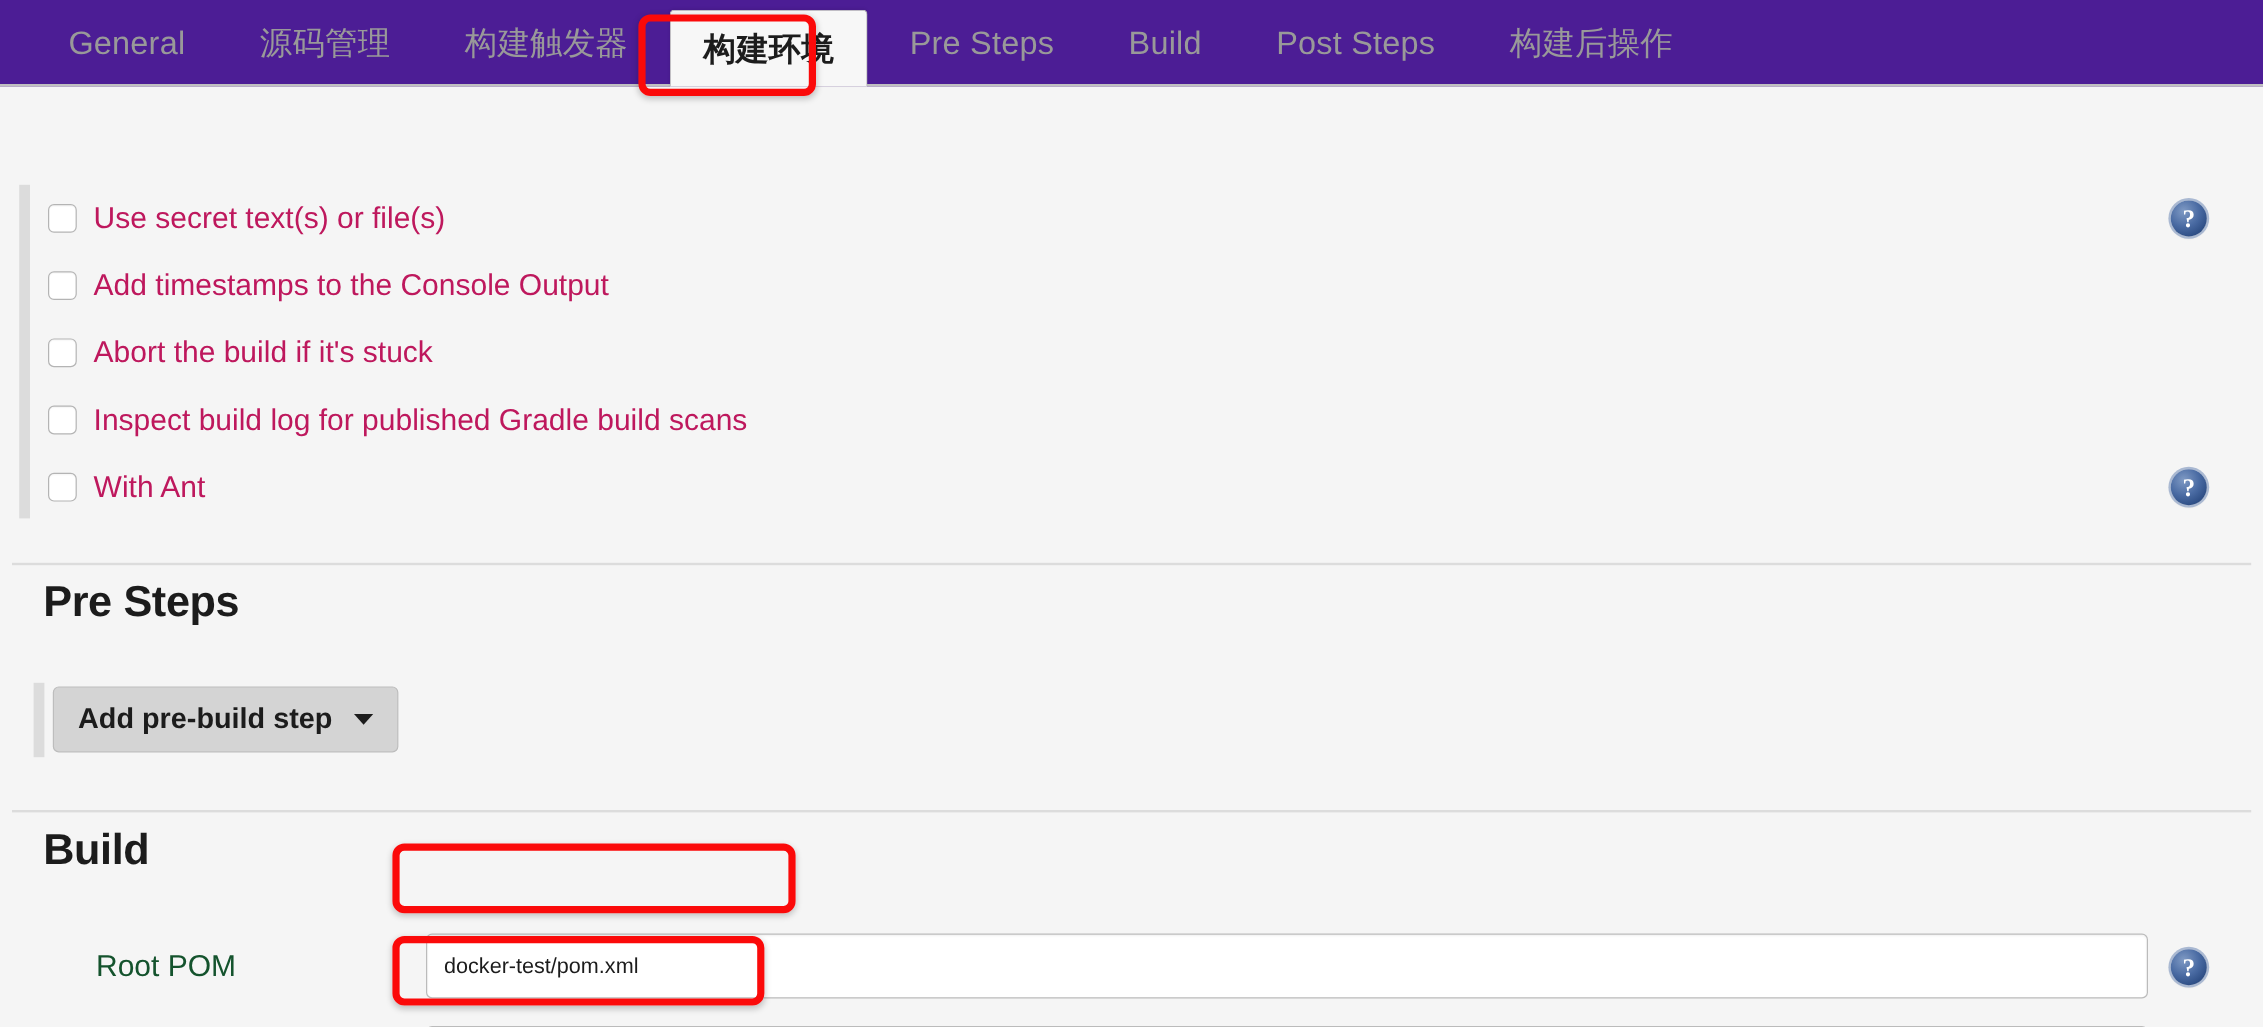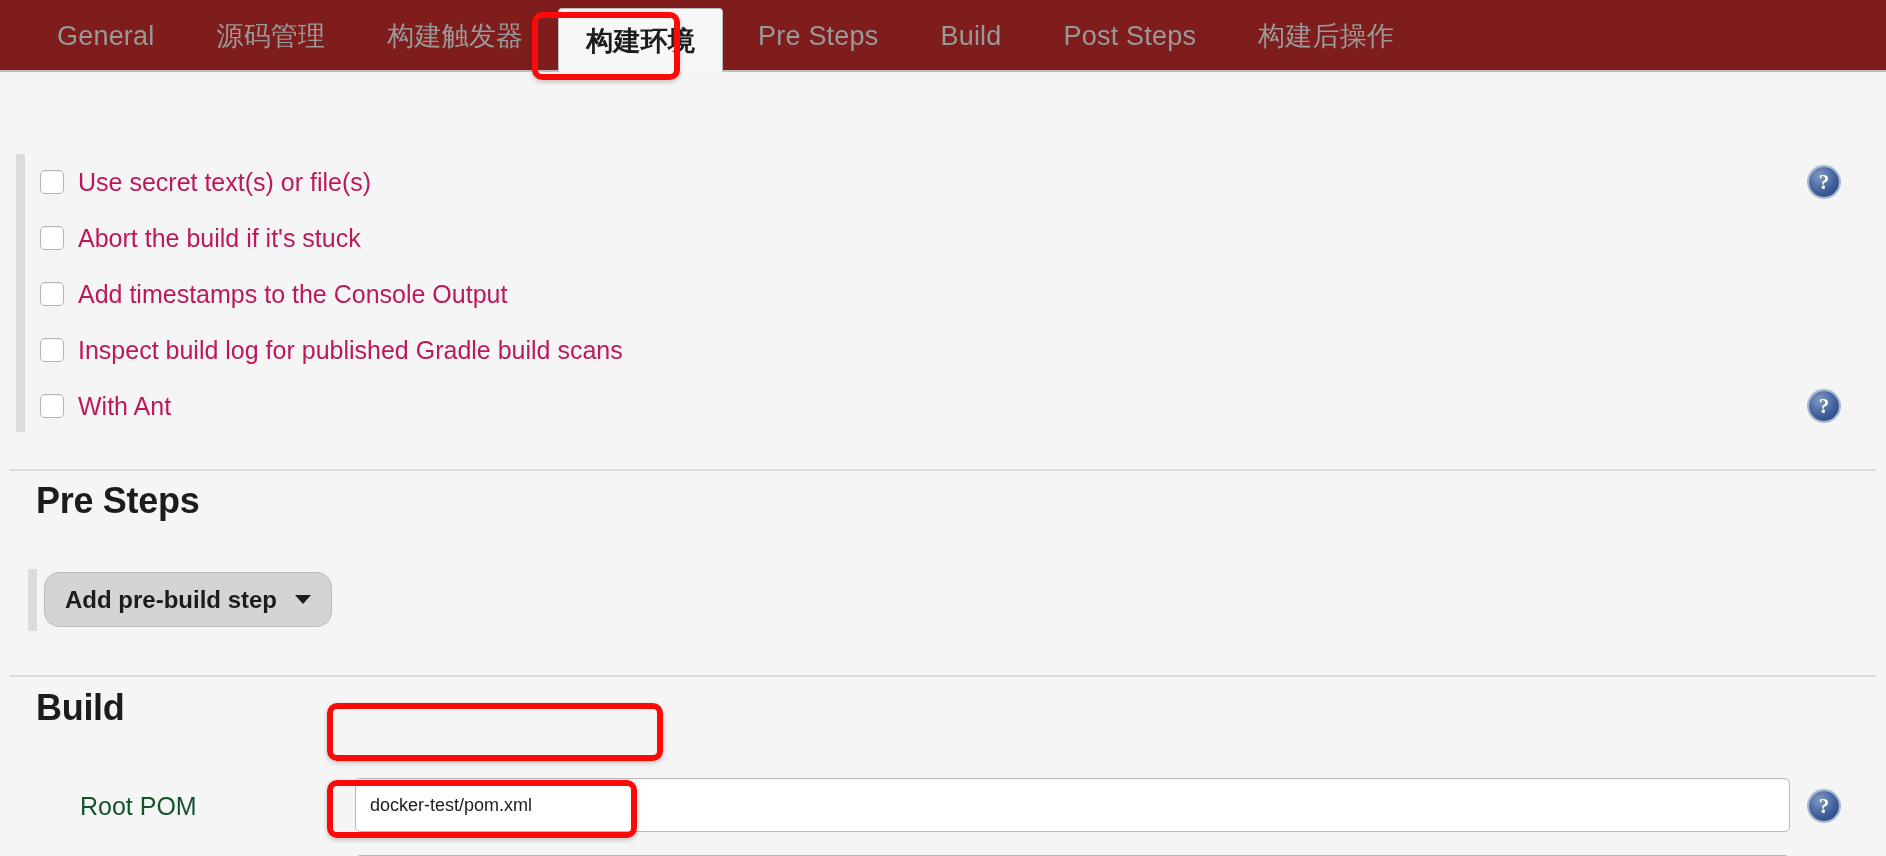--- a/index.html
+++ b/index.html
@@ -15,21 +15,21 @@
     position: relative;
     -webkit-font-smoothing: antialiased;
   }
 
   
   .tabbar {
     position: absolute;
     left: 0; top: 0;
     width: 1886px;
     height: 72px;
-    background: #7f1d1d;
+    background: #4c1d95;
     border-bottom: 2px solid #c0c0c0;
     box-sizing: border-box;
   }
   .tabs {
     position: absolute;
     left: 0; top: 0;
     height: 72px;
     display: flex;
     align-items: stretch;
   }
@@ -154,21 +154,21 @@
   #title-presteps { top: 408px; }
   #title-build    { top: 615px; }
 
   .dropdown-button {
     position: absolute;
     left: 44px;
     top: 500px;
     height: 55px;
     background: #d4d4d4;
     border: 1px solid #bdbdbd;
-    border-radius: 15px;
+    border-radius: 5px;
     display: flex;
     align-items: center;
     padding: 0 20px;
     box-sizing: border-box;
     font-size: 24px;
     font-weight: bold;
     color: #1c1c1c;
     cursor: pointer;
   }
   .caret {
@@ -245,26 +245,26 @@
   <div class="checkbox-list">
 
     <div class="check-row">
       <span class="cbox"></span>
       <span class="check-label">Use secret text(s) or file(s)</span>
       <span class="help-icon help-right">?</span>
     </div>
 
     <div class="check-row">
       <span class="cbox"></span>
+      <span class="check-label">Add timestamps to the Console Output</span>
+    </div>
+
+    <div class="check-row">
+      <span class="cbox"></span>
       <span class="check-label">Abort the build if it's stuck</span>
-    </div>
-
-    <div class="check-row">
-      <span class="cbox"></span>
-      <span class="check-label">Add timestamps to the Console Output</span>
     </div>
 
     <div class="check-row">
       <span class="cbox"></span>
       <span class="check-label">Inspect build log for published Gradle build scans</span>
     </div>
 
     <div class="check-row">
       <span class="cbox"></span>
       <span class="check-label">With Ant</span>

